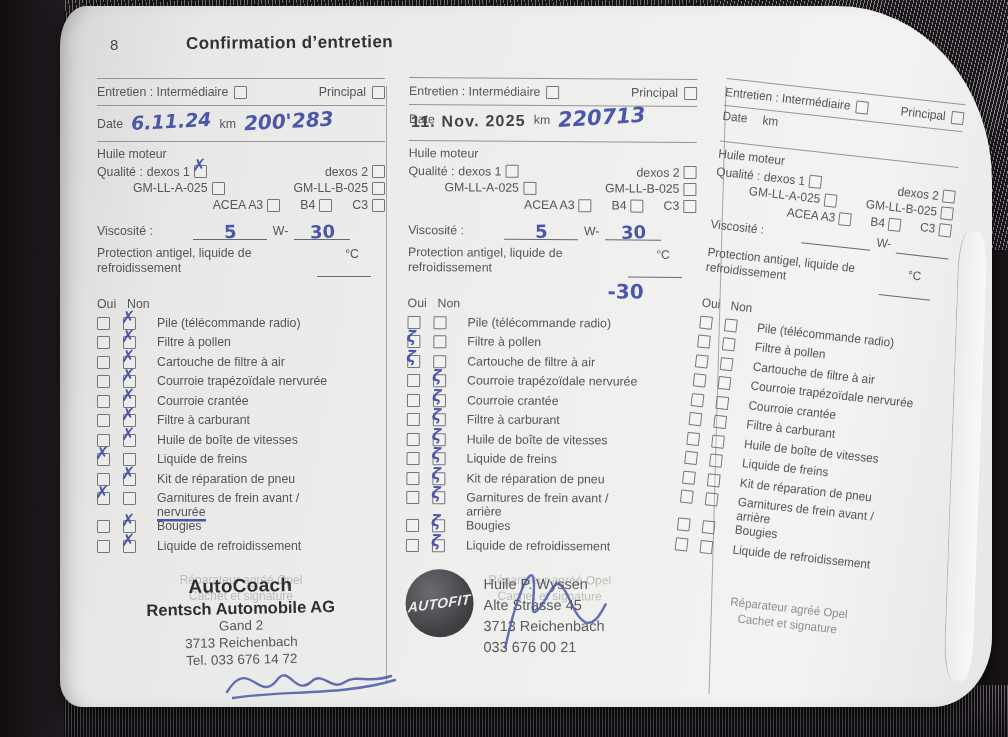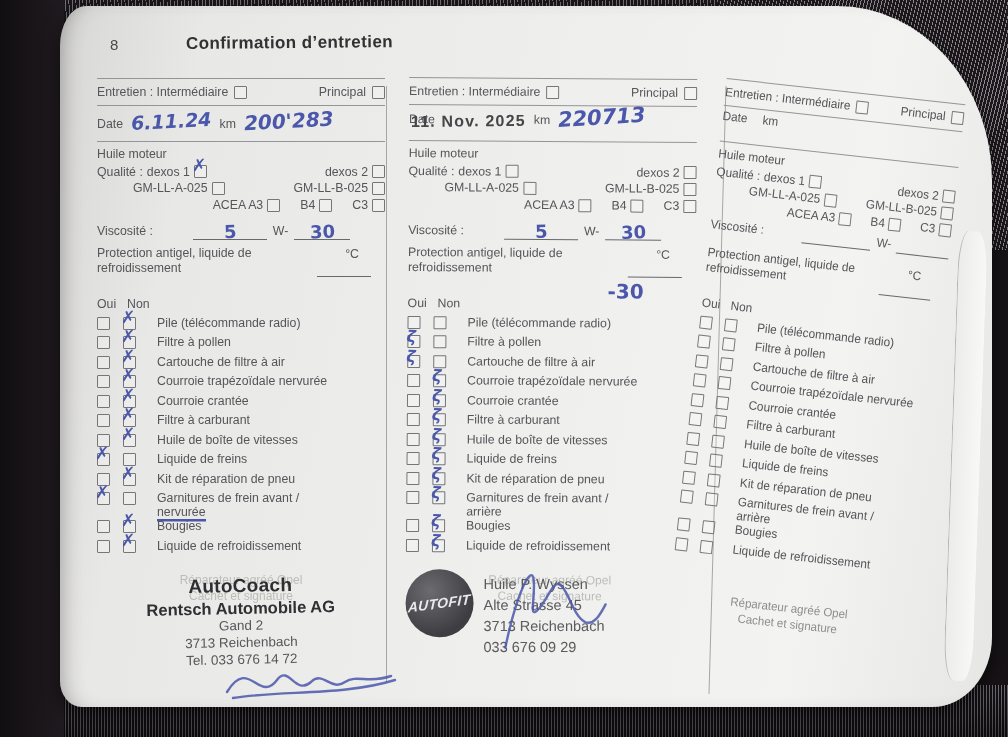--- a/index.html
+++ b/index.html
@@ -463,21 +463,21 @@
         <div class="ph2">Cachet et signature</div>
       </div>
     <div class="stamp-logo">
             <div class="autofit-logo">
               <span>AUTOFIT</span>
             </div>
             <div class="stamp-lines2">
               <div>Huile P. Wyssen</div>
               <div>Alte Strasse 45</div>
               <div>3713 Reichenbach</div>
-              <div>033 676 09 29</div>
+              <div>033 676 00 21</div>
             </div>
           </div>
           <svg class="sig s2" width="120" height="96" viewBox="0 0 120 96">
             <path d="M14 88 C 26 30, 40 4, 42 20 C 44 38, 36 62, 48 48 C 58 36, 62 18, 70 26 C 78 34, 82 56, 94 62 C 102 65, 108 56, 114 44"></path>
           </svg>
         </div>
   </div>
 
   <div class="col col3">
     <div class="rule"></div>

